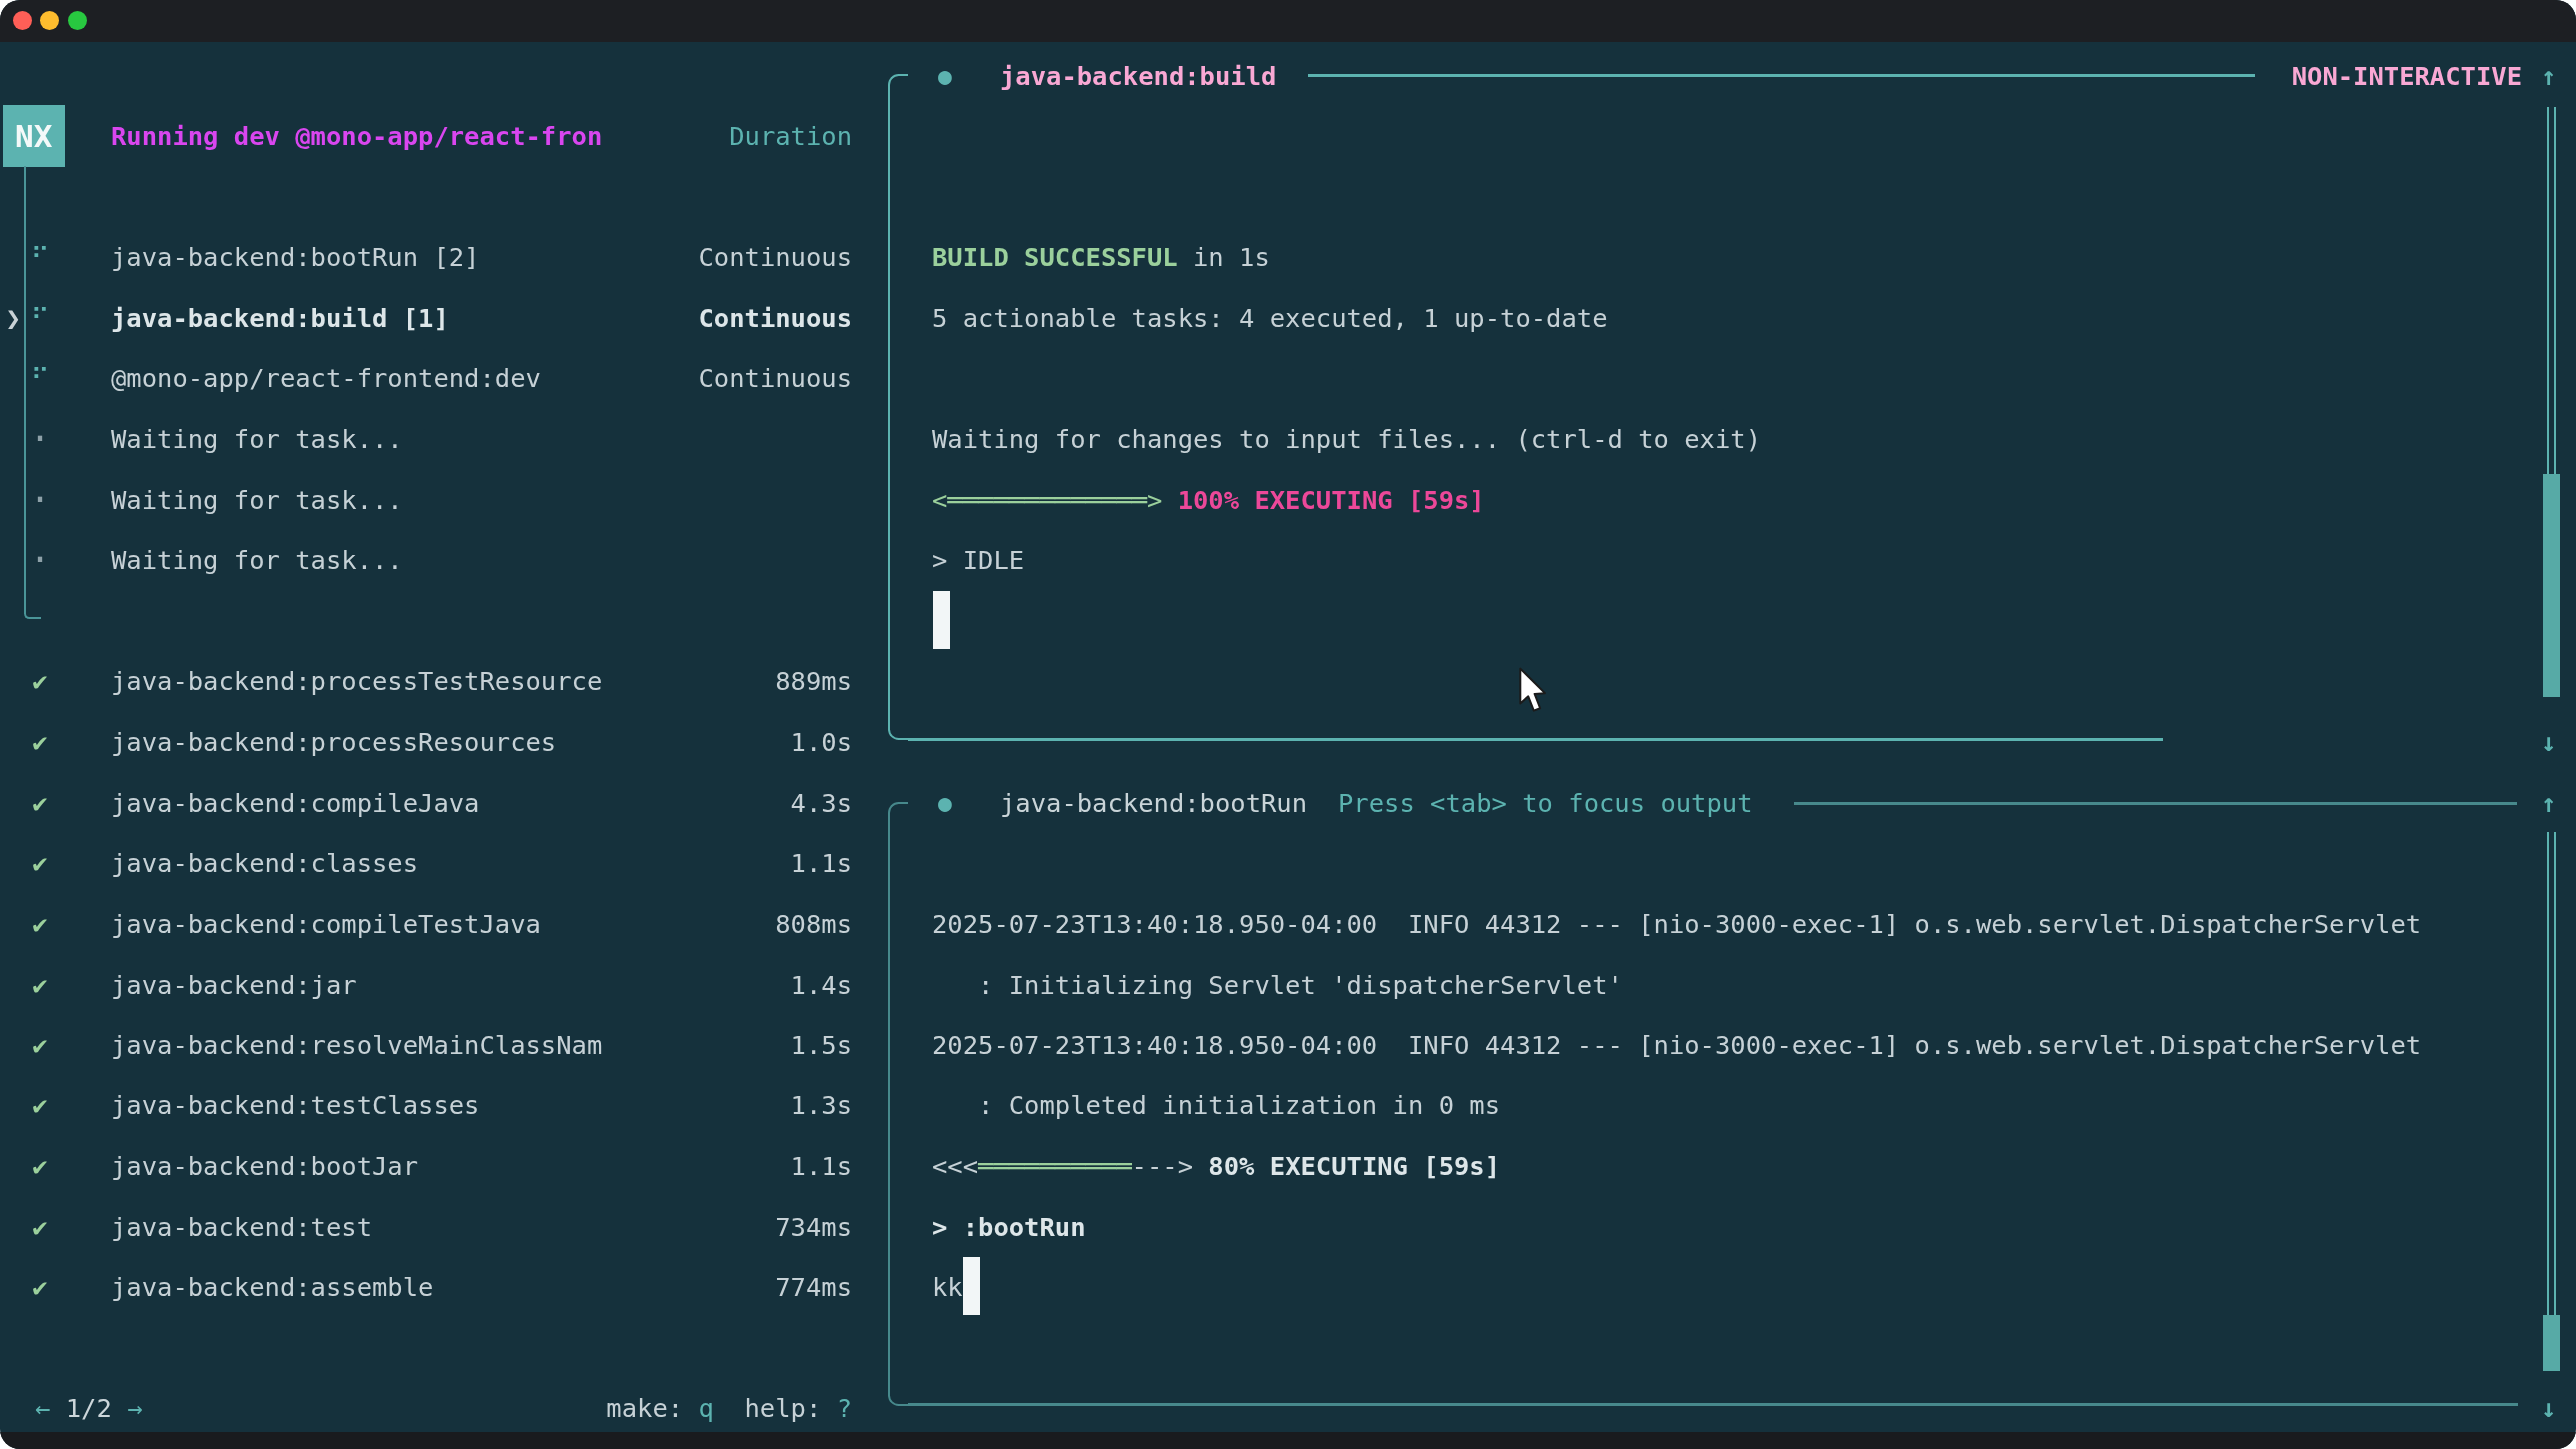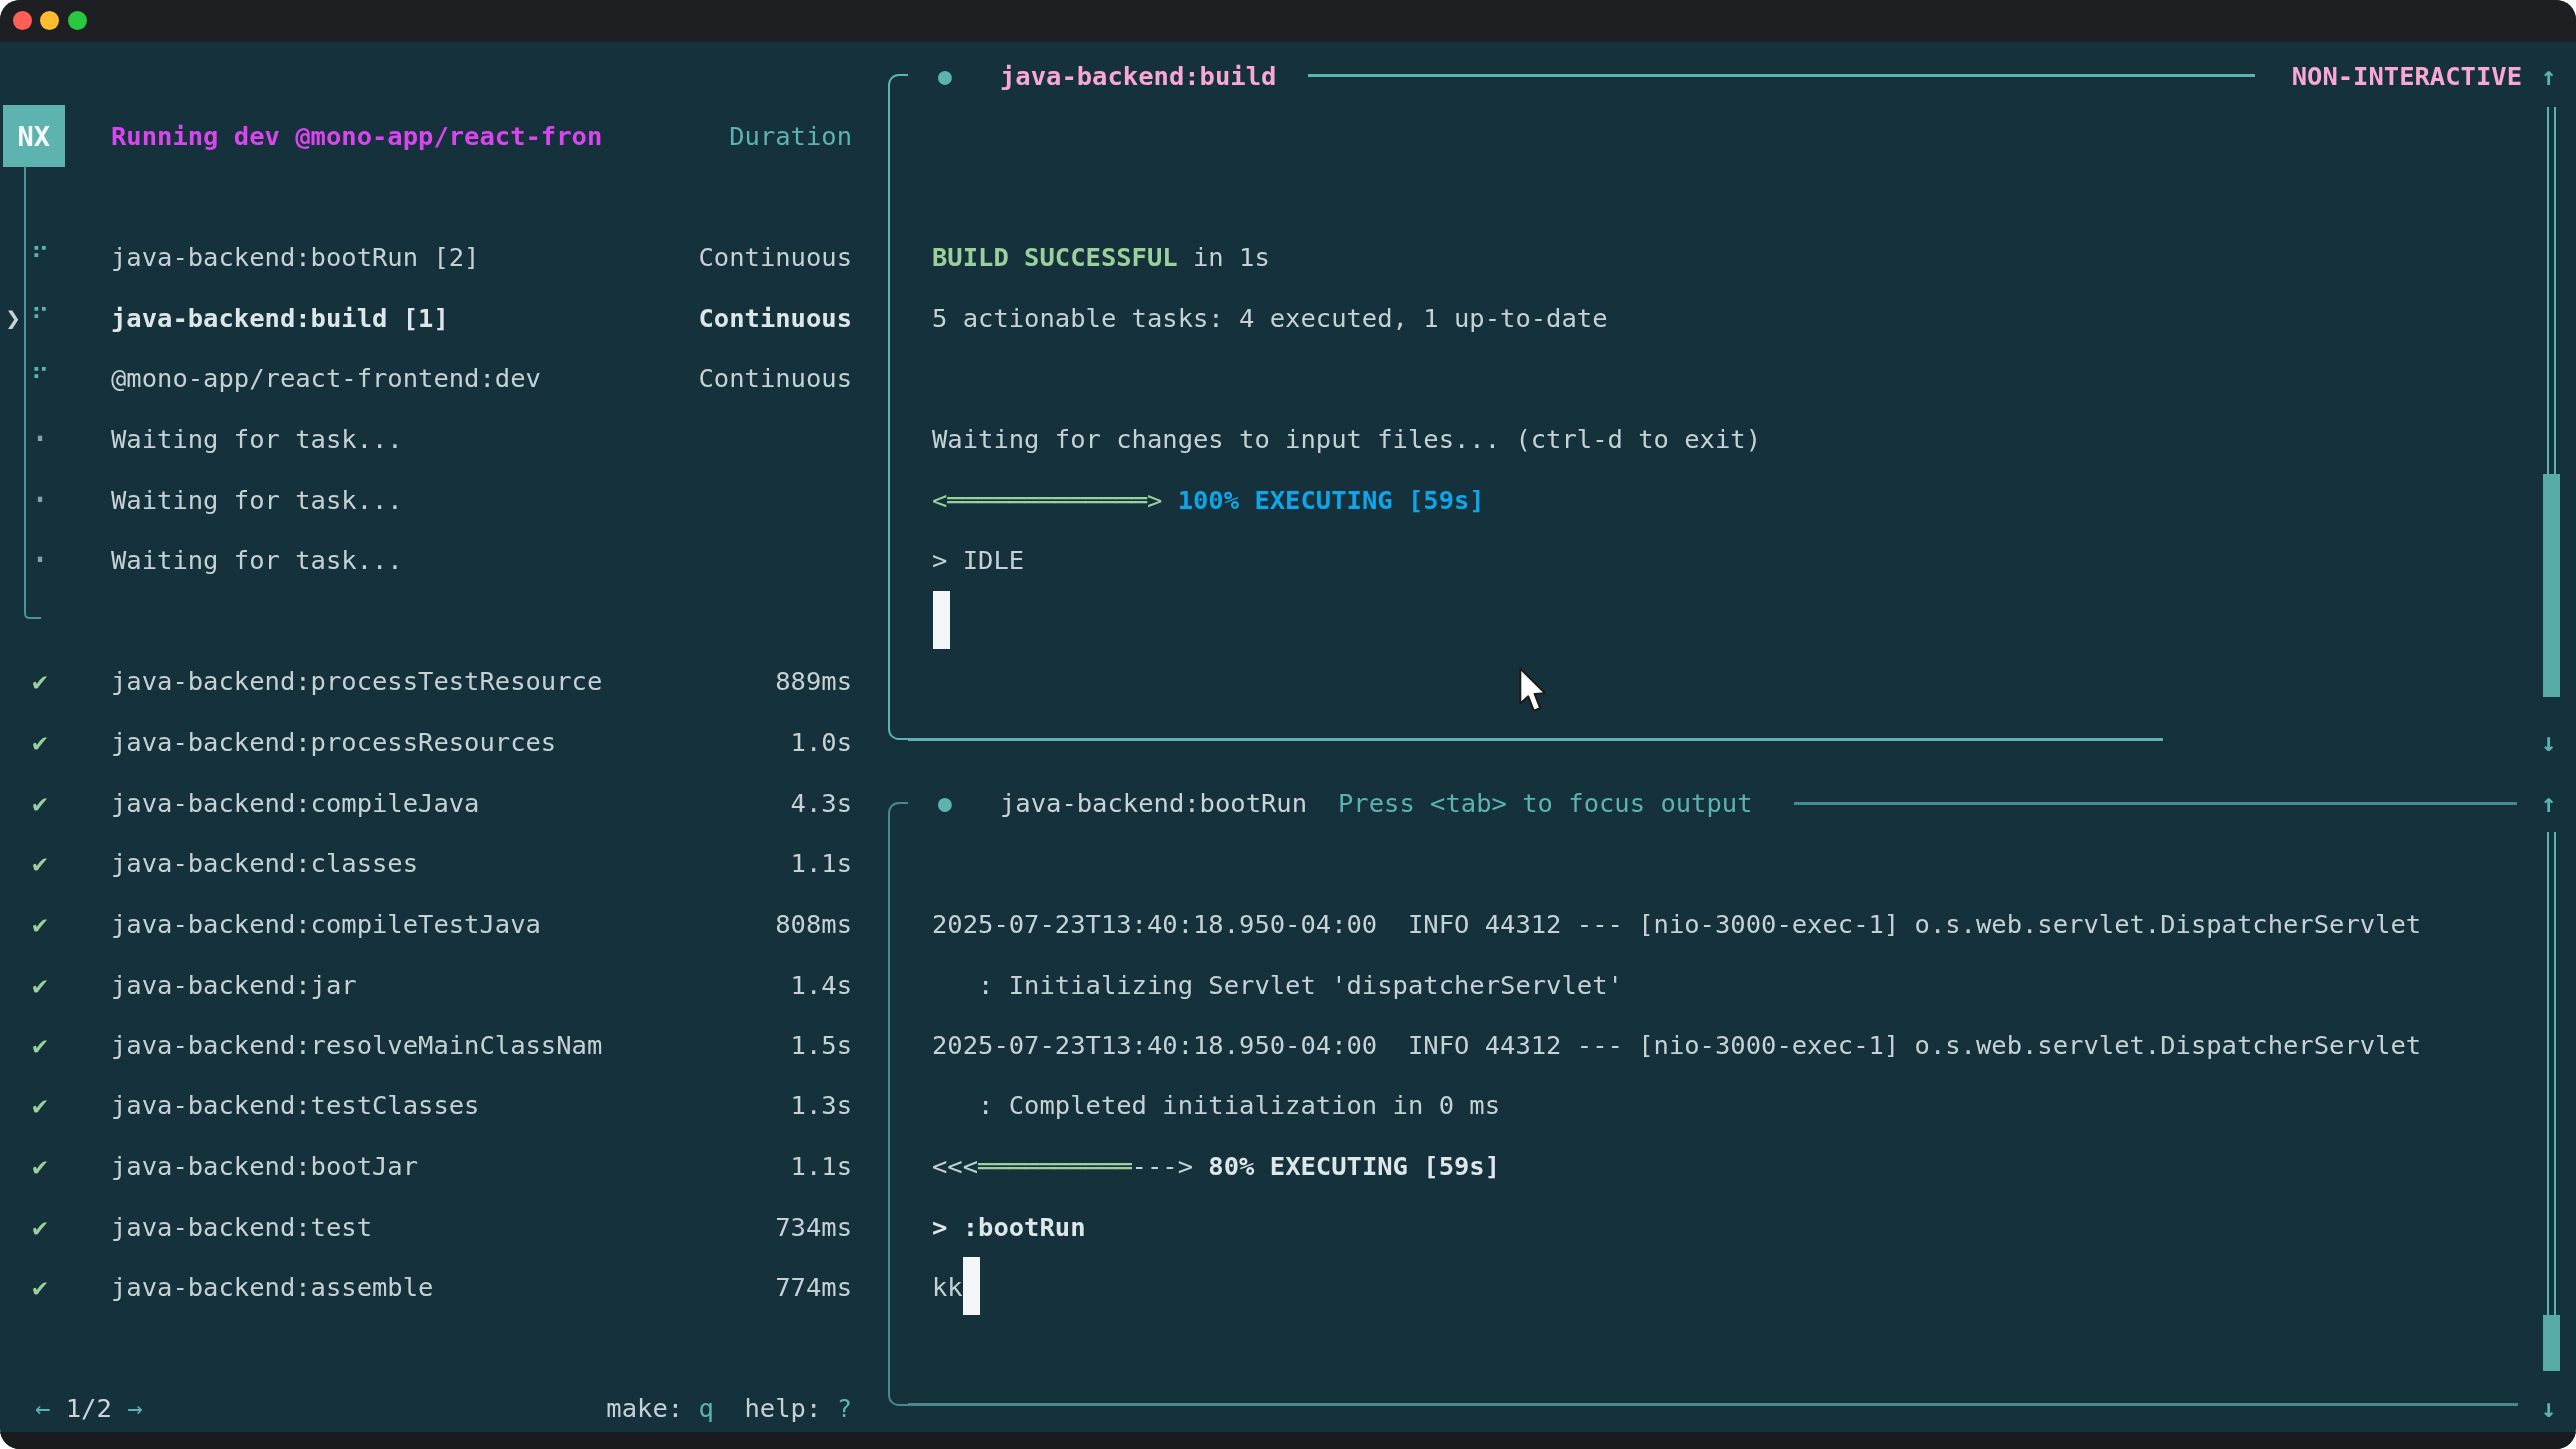--- a/index.html
+++ b/index.html
@@ -16,21 +16,21 @@
   .row{position:absolute;height:60px;line-height:60px;font-size:25.5px;color:#c6d1d6;white-space:pre;}
   .b{font-weight:bold;}
   .teal{color:#5cb3b0;}
   .white{color:#f9a8d4;}
   .green{color:#9bd09c;text-align:right;}
   .gray{color:#8da0a8;}
   .right{text-align:right;}
 
   
   .nxlogo{position:absolute;left:2.7px;top:105px;width:62px;height:62px;background:#5cb3b0;
-          color:#f4f9f9;font-weight:bold;font-size:27px;display:flex;align-items:center;justify-content:center;}
+          color:#f4f9f9;font-weight:bold;font-size:31px;display:flex;align-items:center;justify-content:center;}
 
   
   .tree{position:absolute;left:24px;top:166px;width:14.8px;height:451px;
         border-left:2px solid #4a9598;border-bottom:2px solid #4a9598;border-bottom-left-radius:5.4px;}
 
   
   .pane-frame{position:absolute;box-sizing:border-box;border:2.7px solid #5cb3b0;border-right:none;
               border-radius:10.7px 0 0 10.7px;background:transparent;}
   .pane-frame.dim{border-color:#47898c;}
   .hline{position:absolute;height:2.7px;background:#5cb3b0;}
@@ -139,21 +139,21 @@
     <div class="hline" style="left:908px;top:738px;width:1255px;"></div>
 
     <div class="row teal" style="left:938px;top:46px;font-size:23px;">●</div>
     <div class="row b white" style="left:1000px;top:46px;">java-backend:build</div>
     <div class="row b white right" style="left:2187px;top:46px;width:335px;">NON-INTERACTIVE</div>
     <div class="row teal b" style="left:2541px;top:46px;">↑</div>
 
     <div class="row" style="left:932px;top:227px;"><span class="b green">BUILD SUCCESSFUL</span><span> in 1s</span></div>
     <div class="row" style="left:932px;top:288px;">5 actionable tasks: 4 executed, 1 up-to-date</div>
     <div class="row" style="left:932px;top:409px;">Waiting for changes to input files... (ctrl-d to exit)</div>
-    <div class="row" style="left:932px;top:470px;"><span class="green">&lt;═════════════&gt;</span><span class="b" style="color:#0ea5e9;"> 100% EXECUTING [59s]</span></div>
+    <div class="row" style="left:932px;top:470px;"><span class="green">&lt;═════════════&gt;</span><span class="b" style="color:#ec4899;"> 100% EXECUTING [59s]</span></div>
     <div class="row" style="left:932px;top:530px;">&gt; IDLE</div>
     <div class="cursor-block" style="left:933px;top:591px;"></div>
 
     <div class="sb-track" style="left:2547px;top:107px;height:589px;"></div>
     <div class="sb-thumb" style="left:2543px;top:474px;height:223px;"></div>
 
     <div class="row teal b" style="left:2541px;top:712px;">↓</div>
 
     <div class="pane-frame dim" style="left:888px;top:802px;width:20px;height:604px;"></div>
     <div class="hline dim" style="left:1794px;top:802px;width:723px;"></div>

